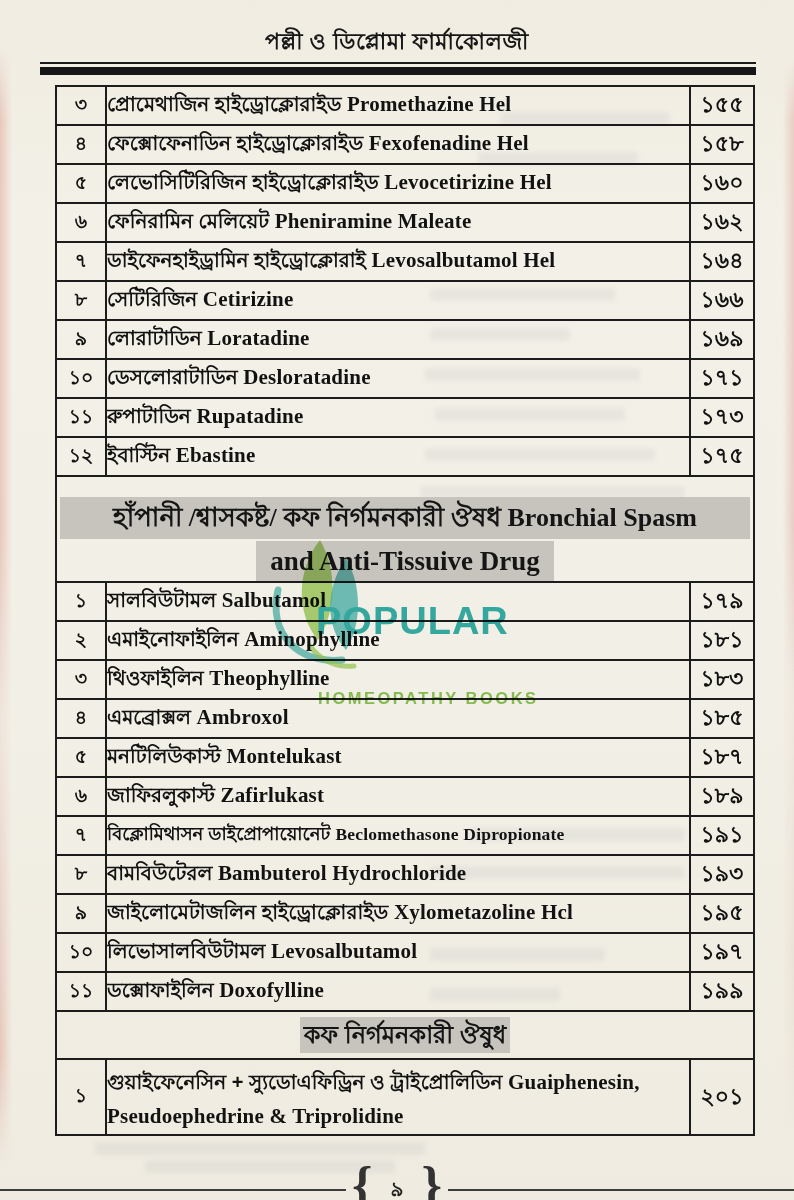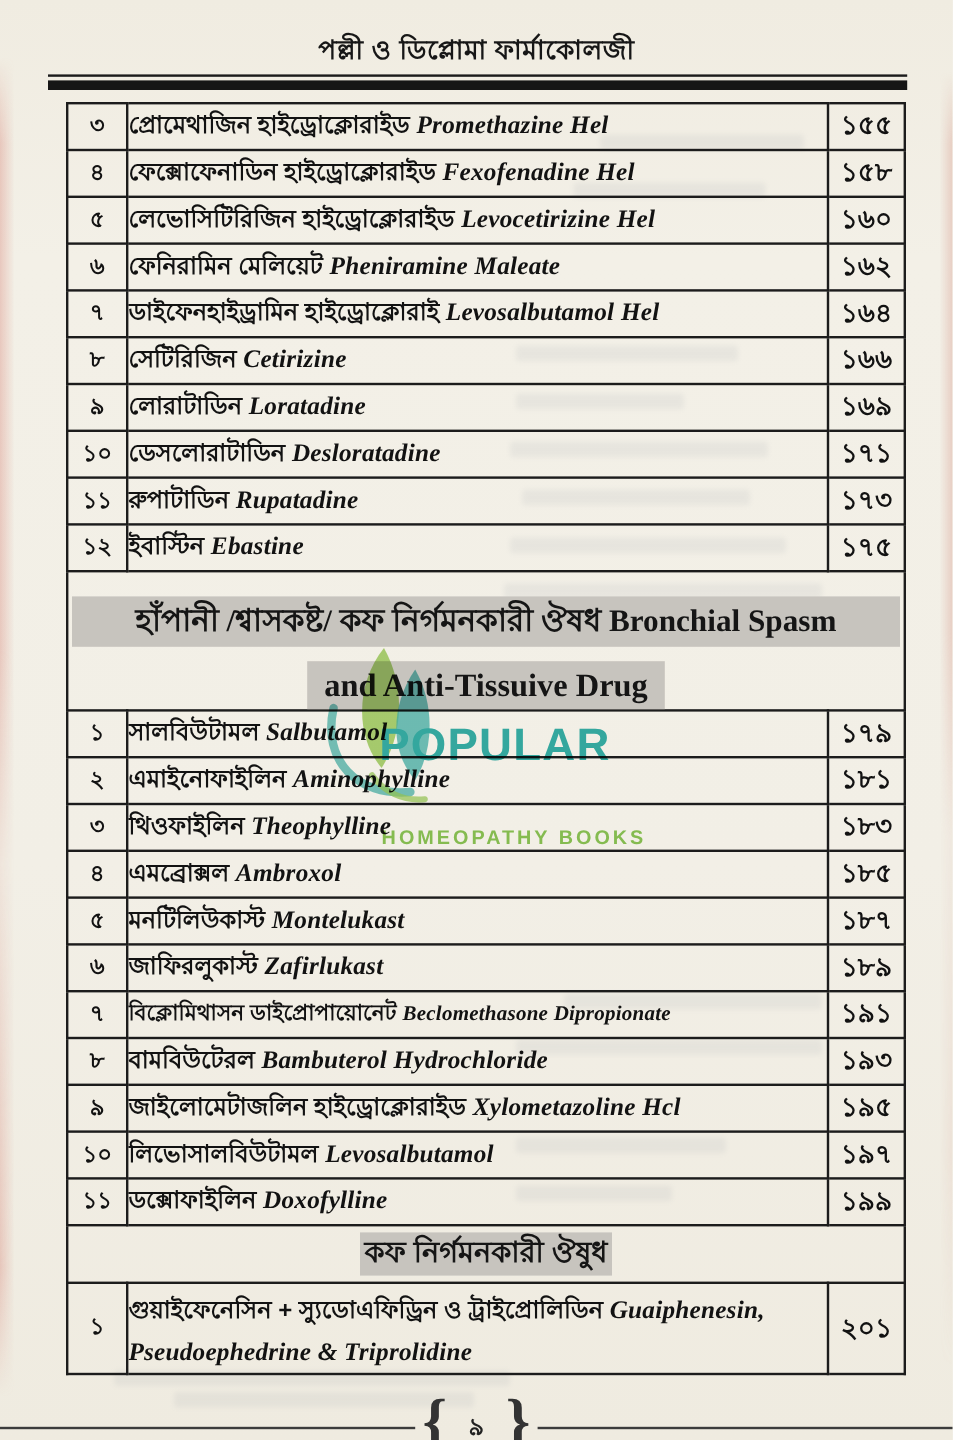--- a/index.html
+++ b/index.html
@@ -34,30 +34,30 @@
   
   table.toc{position:absolute;left:55px;top:85px;width:692px;z-index:1;
             border-collapse:collapse;table-layout:fixed;color:#121212;}
   table.toc td{border:2px solid #1c1c1c;padding:0;vertical-align:middle;}
   tr.r{height:38px;}
   td.sl{width:48px;text-align:center;font-weight:bold;font-size:19px;}
   td.nm{width:582px;padding:2px 4px 2px 9px;font-weight:bold;font-size:20px;
         white-space:nowrap;overflow:hidden;}
   td.pg{width:62px;text-align:center;font-weight:bold;font-size:22px;}
   .bn{font-family:"Liberation Sans",sans-serif;}
-  .en{font-family:"Liberation Serif",serif;font-size:21px;letter-spacing:.2px;font-style:italic;}
+  .en{font-family:"Liberation Serif",serif;font-size:21px;letter-spacing:.2px;}
   tr.tight td.nm{font-size:18px;}
   tr.tight .en{font-size:17.5px;}
 
   
   td.sec{text-align:center;font-weight:bold;color:#151515;}
   .secA{height:96px;}
   .secA .l1{display:block;margin:20px 3px 0;background:#c7c4be;
             font-size:26px;line-height:42px;font-family:"Liberation Serif",serif;}
-  .secA .l2{display:inline-block;margin-top:12px;background:#c7c4be;padding:0 14px;
+  .secA .l2{display:inline-block;margin-top:2px;background:#c7c4be;padding:0 14px;
             font-size:27px;line-height:40px;font-family:"Liberation Serif",serif;}
   .secB{height:46px;}
   .secB .hl{display:inline-block;background:#c7c4be;padding:1px 4px;
             font-size:24px;line-height:34px;}
 
   
   tr.wrap{height:76px;}
   tr.wrap td.nm{white-space:normal;line-height:34px;padding-top:4px;}
 
   

